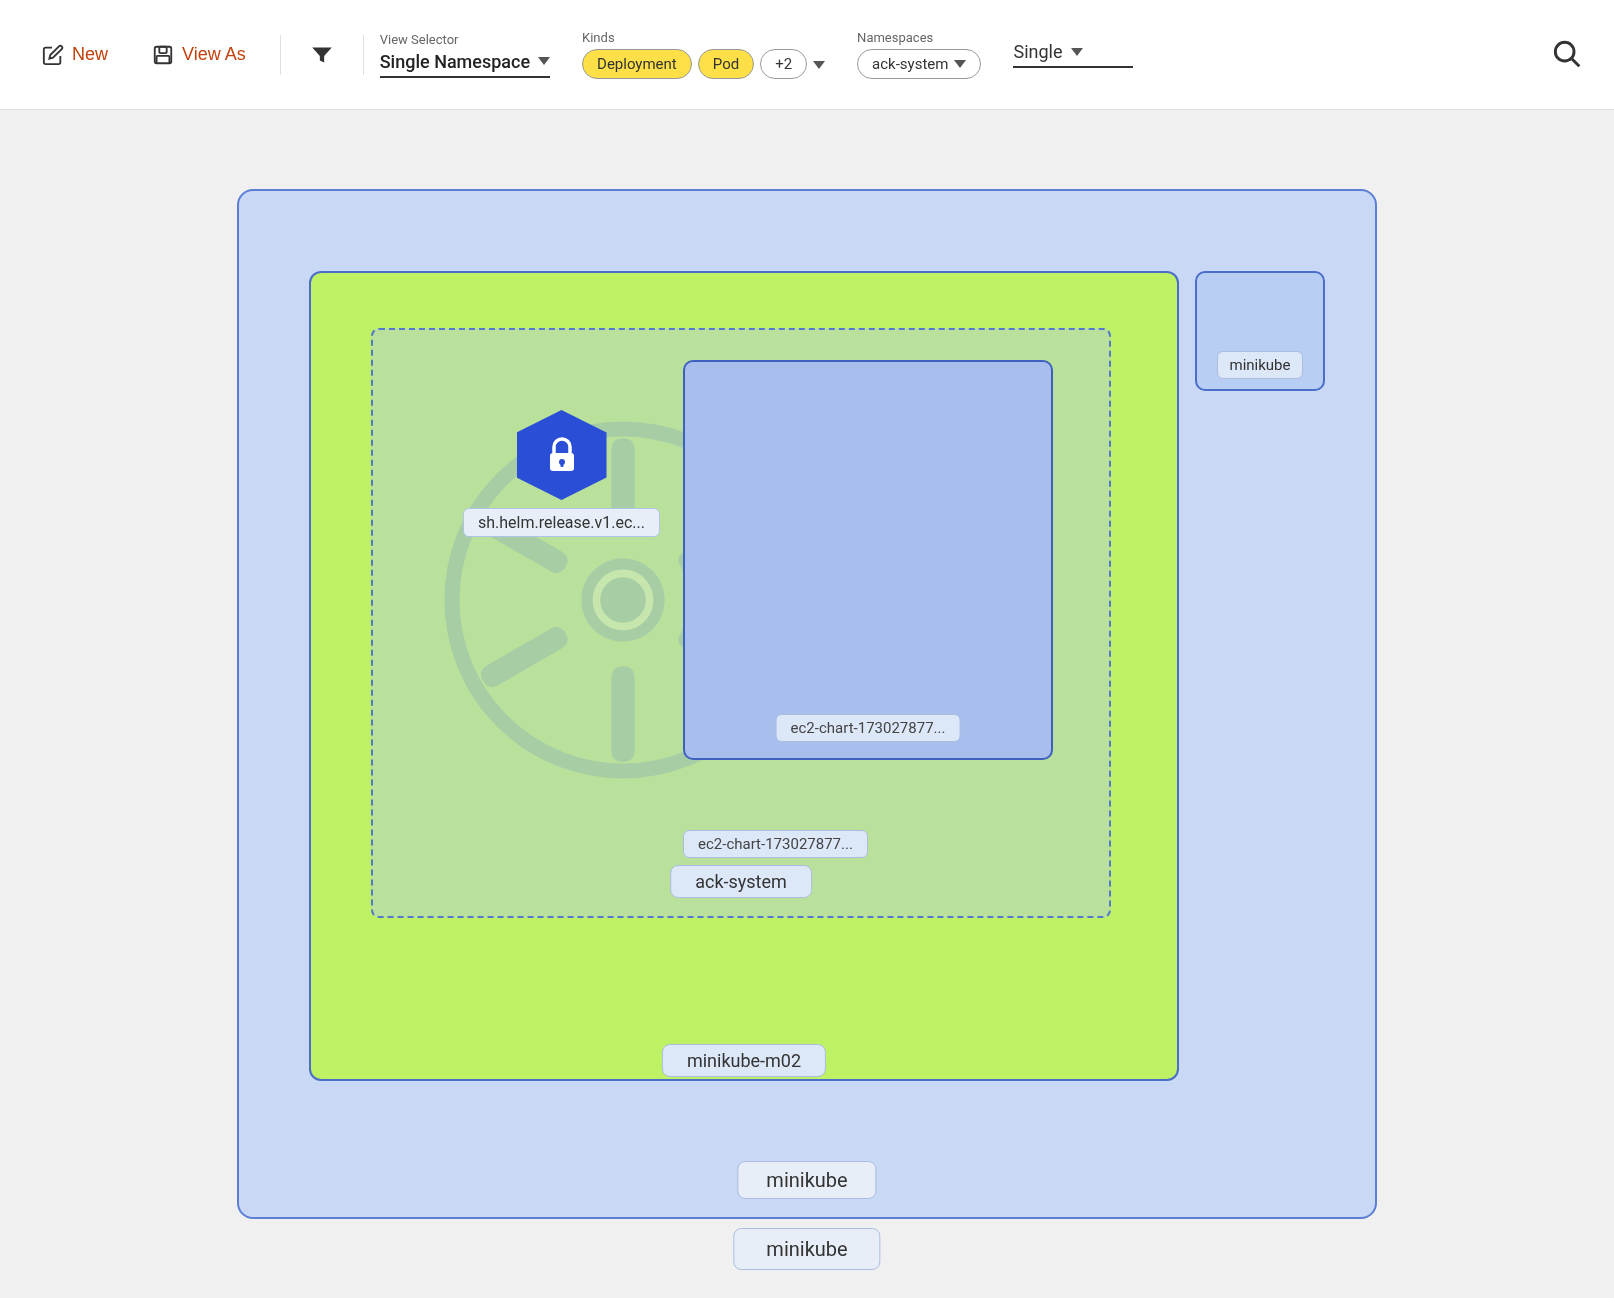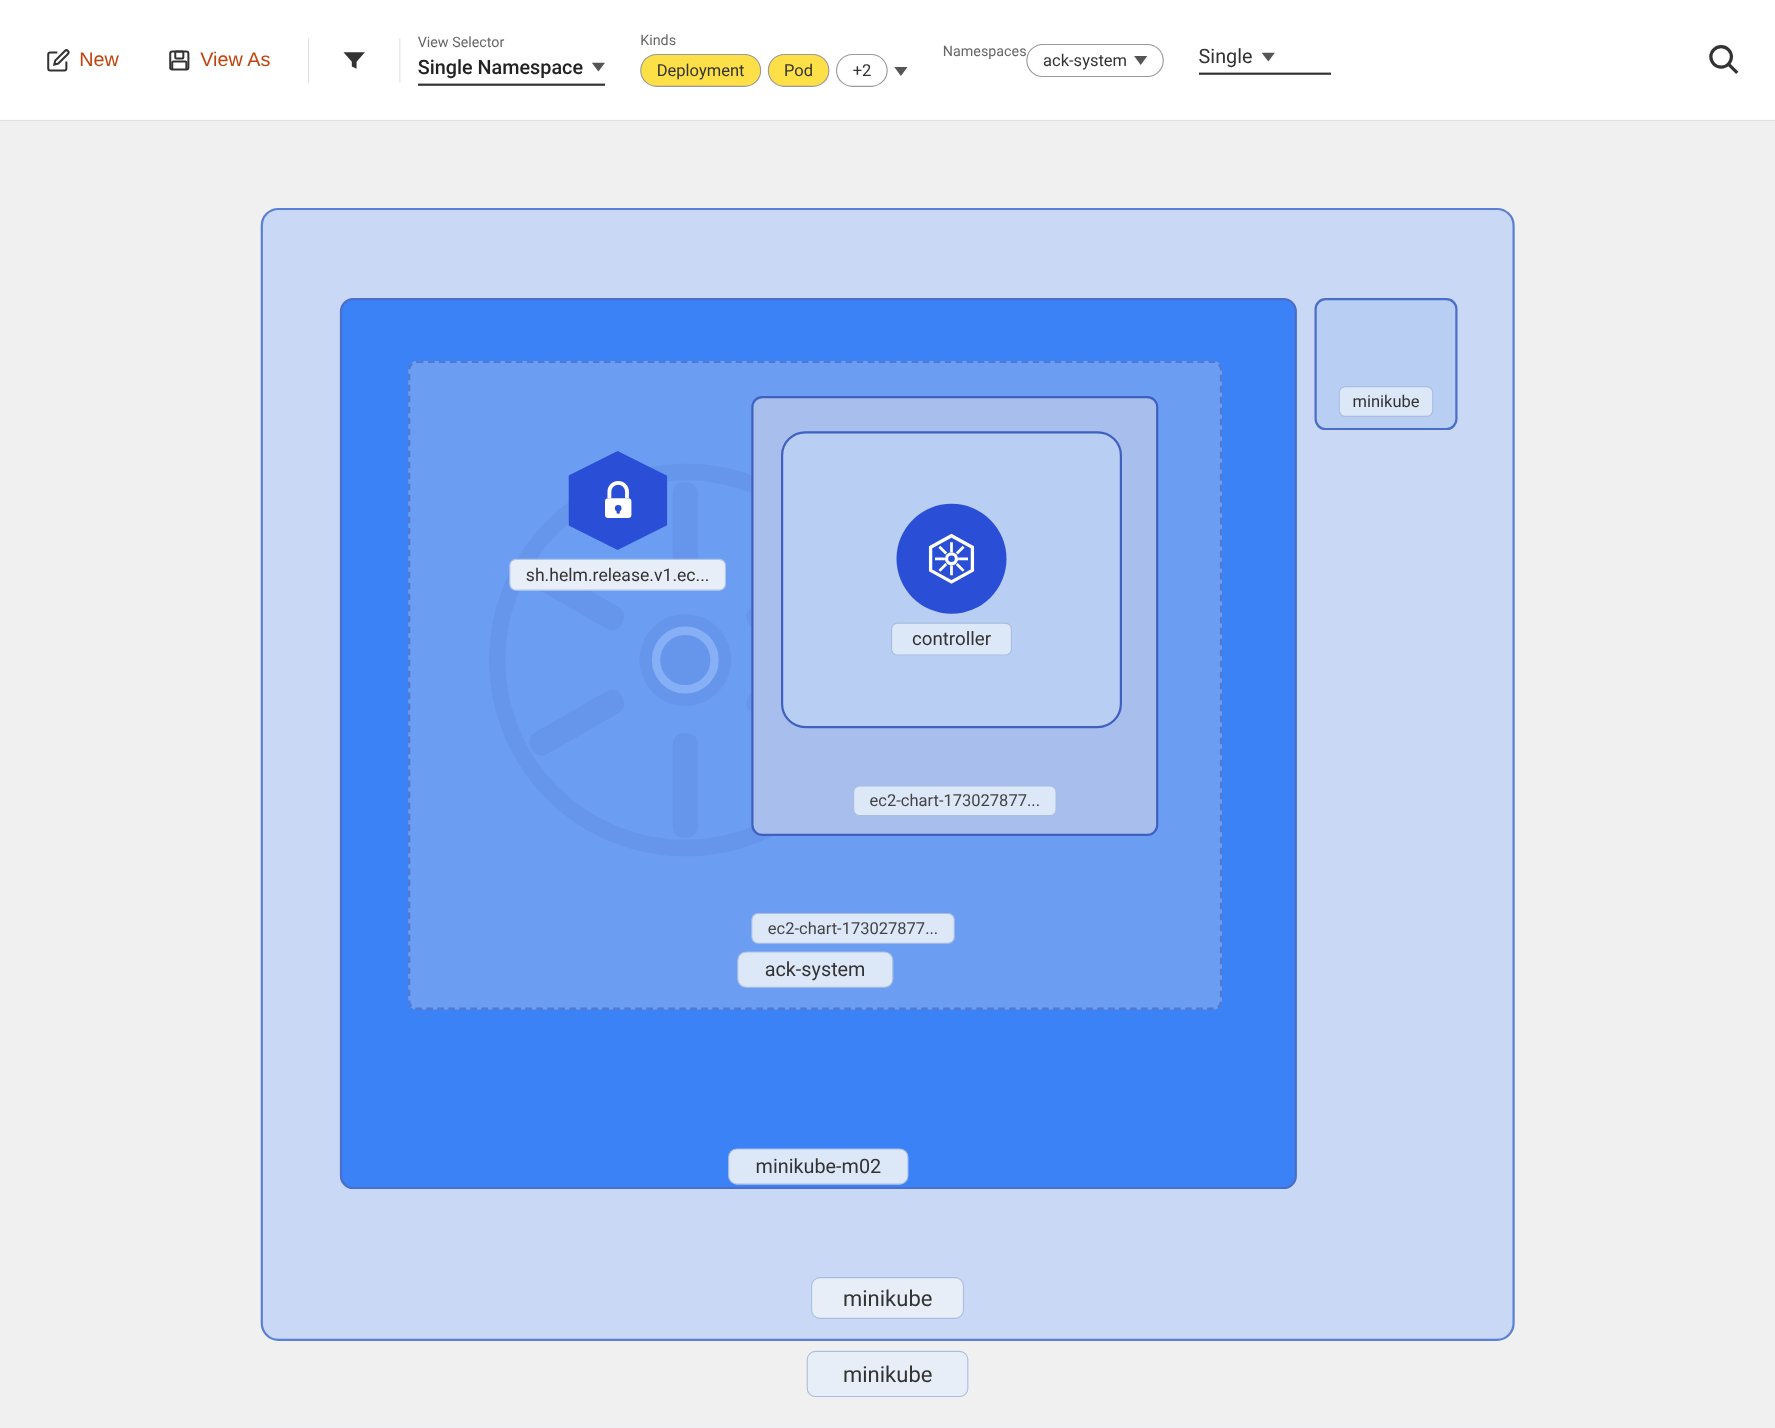--- a/index.html
+++ b/index.html
@@ -104,21 +104,21 @@
       background: #fff;
       border: 1.5px solid #999;
     }
     .kinds-arrow {
       cursor: pointer;
       color: #555;
     }
 
     .namespaces-group {
       display: flex;
-      flex-direction: row;
+      flex-direction: column;
       margin-right: 24px;
     }
     .namespaces-label {
       font-size: 13px;
       color: #666;
       margin-bottom: 4px;
     }
     .namespaces-dropdown {
       display: flex;
       align-items: center;
@@ -192,21 +192,21 @@
       padding: 6px 28px;
       font-size: 20px;
       color: #333;
       white-space: nowrap;
     }
 
     
     .node-box {
       width: 870px;
       height: 810px;
-      background: #3b82f6;
+      background: #bef264;
       border: 2.5px solid #4a6ec9;
       border-radius: 12px;
       position: absolute;
       top: 80px;
       left: 70px;
       display: flex;
       flex-direction: column;
       align-items: center;
     }
 
@@ -531,39 +531,20 @@
               <circle cx="22" cy="31" r="3" fill="#2a4fd6"></circle>
               <rect x="20.5" y="31" width="3" height="5" rx="1" fill="#2a4fd6"></rect>
             </svg>
           </div>
           <span class="helm-secret-label">sh.helm.release.v1.ec...</span>
         </div>
 
 
         <div class="chart-box">
 
-          <div class="pod-box">
-            <div class="pod-icon">
-              <svg width="58" height="58" viewBox="0 0 58 58" fill="white">
-                <polygon points="29,8 48,18.5 48,39.5 29,50 10,39.5 10,18.5" fill="none" stroke="white" stroke-width="3"></polygon>
-
-                <circle cx="29" cy="29" r="6" fill="white"></circle>
-                <circle cx="29" cy="29" r="3" fill="#2a4fd6"></circle>
-                <line x1="29" y1="14" x2="29" y2="23" stroke="white" stroke-width="2.5"></line>
-                <line x1="29" y1="35" x2="29" y2="44" stroke="white" stroke-width="2.5"></line>
-                <line x1="14" y1="29" x2="23" y2="29" stroke="white" stroke-width="2.5"></line>
-                <line x1="35" y1="29" x2="44" y2="29" stroke="white" stroke-width="2.5"></line>
-                <line x1="18" y1="18" x2="24.2" y2="24.2" stroke="white" stroke-width="2.5"></line>
-                <line x1="33.8" y1="33.8" x2="40" y2="40" stroke="white" stroke-width="2.5"></line>
-                <line x1="40" y1="18" x2="33.8" y2="24.2" stroke="white" stroke-width="2.5"></line>
-                <line x1="24.2" y1="33.8" x2="18" y2="40" stroke="white" stroke-width="2.5"></line>
-              </svg>
-            </div>
-            <span class="pod-label">controller</span>
-          </div>
           <span class="chart-box-label">ec2-chart-173027877...</span>
         </div>
 
         <span class="chart-outer-label" style="bottom: 58px; left: 310px;">ec2-chart-173027877...</span>
 
         <span class="namespace-label">ack-system</span>
       </div>
 
       <span class="node-label">minikube-m02</span>
     </div>

